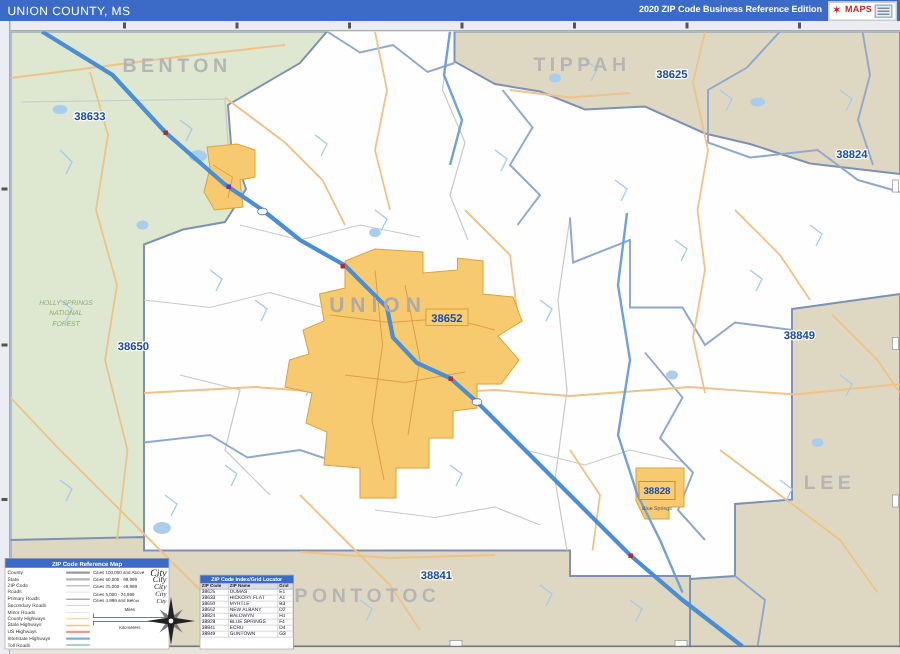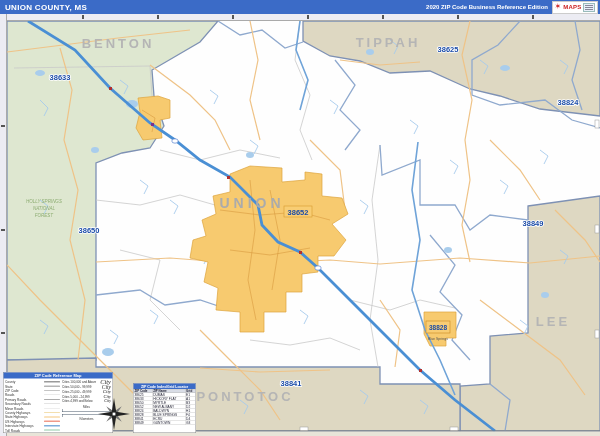--- a/index.html
+++ b/index.html
@@ -2,21 +2,21 @@
 <html><head>
 <meta charset="utf-8">
 <style>
   html,body{margin:0;padding:0;background:#fff;}
   .stage{position:relative;width:600px;height:436px;overflow:hidden;
          font-family:"Liberation Sans",sans-serif;background:#fff;}
   
   .hdr{position:absolute;top:0;left:0;width:600px;height:14px;background:#3b6bc7;
        display:flex;align-items:center;justify-content:space-between;box-sizing:border-box;
        padding:0 2px 0 5px;}
-  .hdr-title{color:#fff;font-size:8px;font-weight:bold;letter-spacing:.3px;white-space:nowrap;text-align:center;}
+  .hdr-title{color:#fff;font-size:8px;font-weight:normal;letter-spacing:.3px;white-space:nowrap;text-align:center;}
   .hdr-right{display:flex;align-items:center;gap:4px;}
   .hdr-edition{color:#fff;font-size:6px;font-weight:bold;white-space:nowrap;}
   .logo{width:46px;height:13px;background:#fff;border:1px solid #ccc;box-sizing:border-box;
         display:flex;align-items:center;justify-content:center;gap:2px;}
   .logo-star{color:#cc2222;font-size:8px;line-height:8px;}
   .logo-brand{color:#cc2222;font-size:6px;font-weight:bold;letter-spacing:.2px;}
   .logo-badge{width:12px;height:9px;background:#e8eef8;border:1px solid #9bb;display:flex;
               flex-direction:column;justify-content:space-evenly;padding:0 1px;box-sizing:border-box;}
   .logo-badge i{display:block;height:1px;background:#889;}
   

